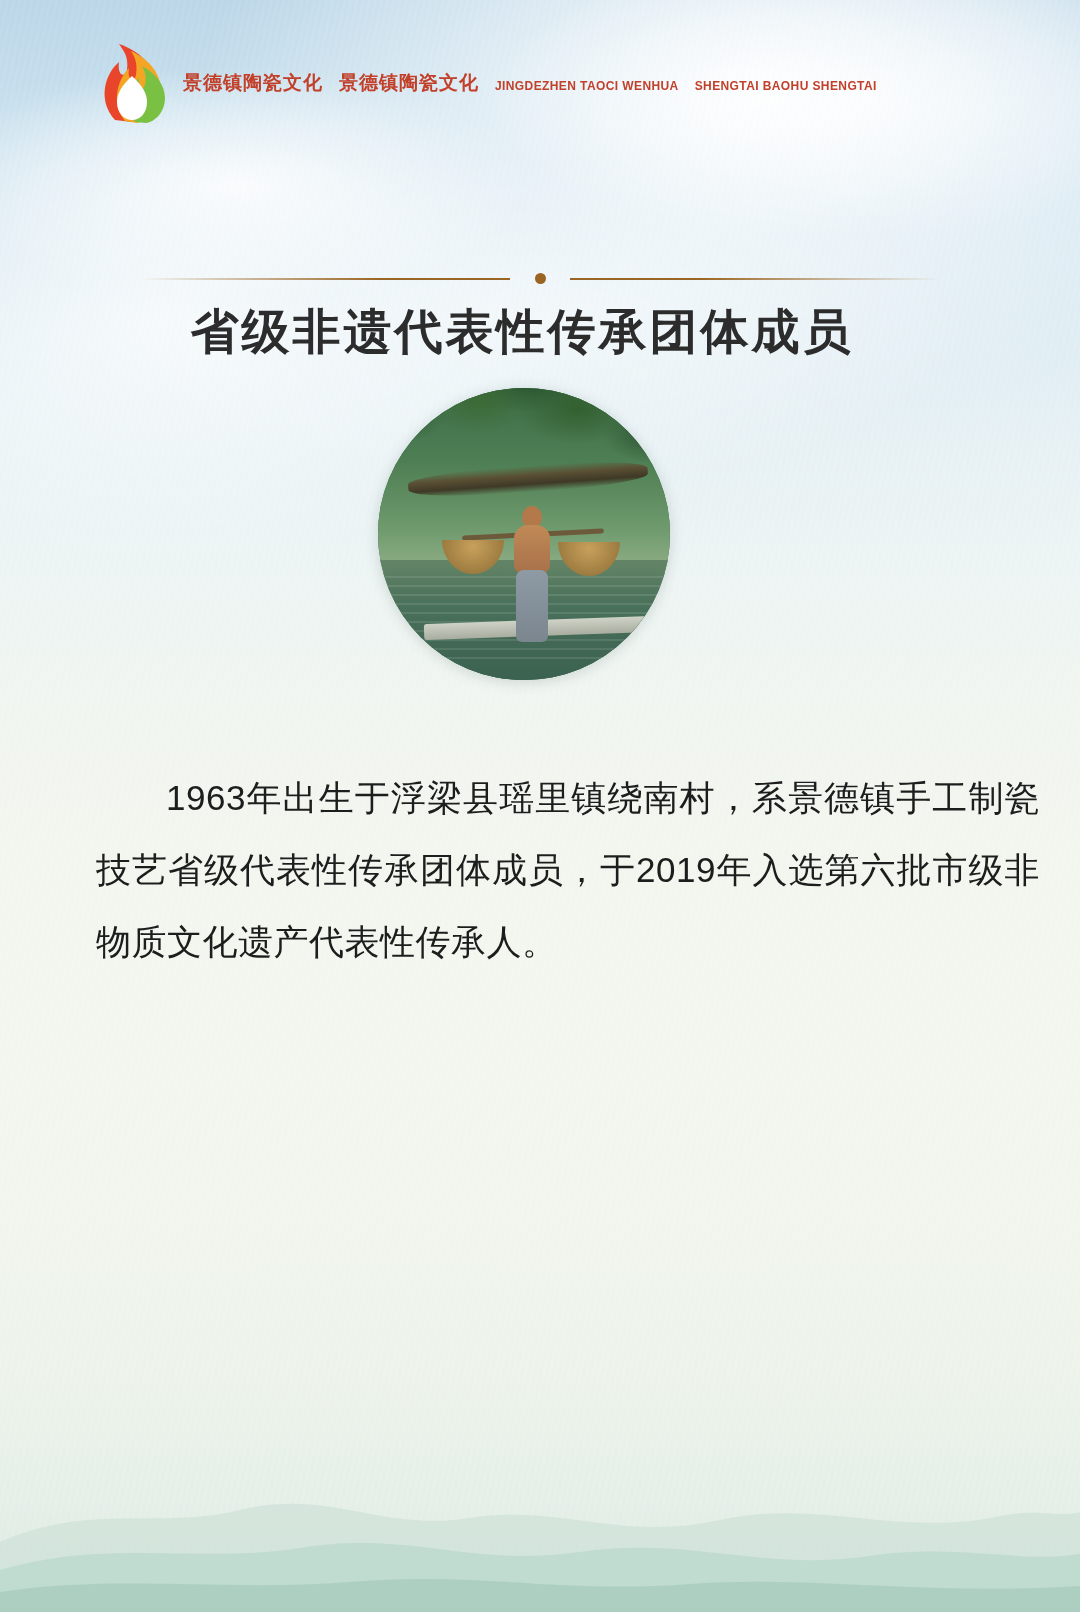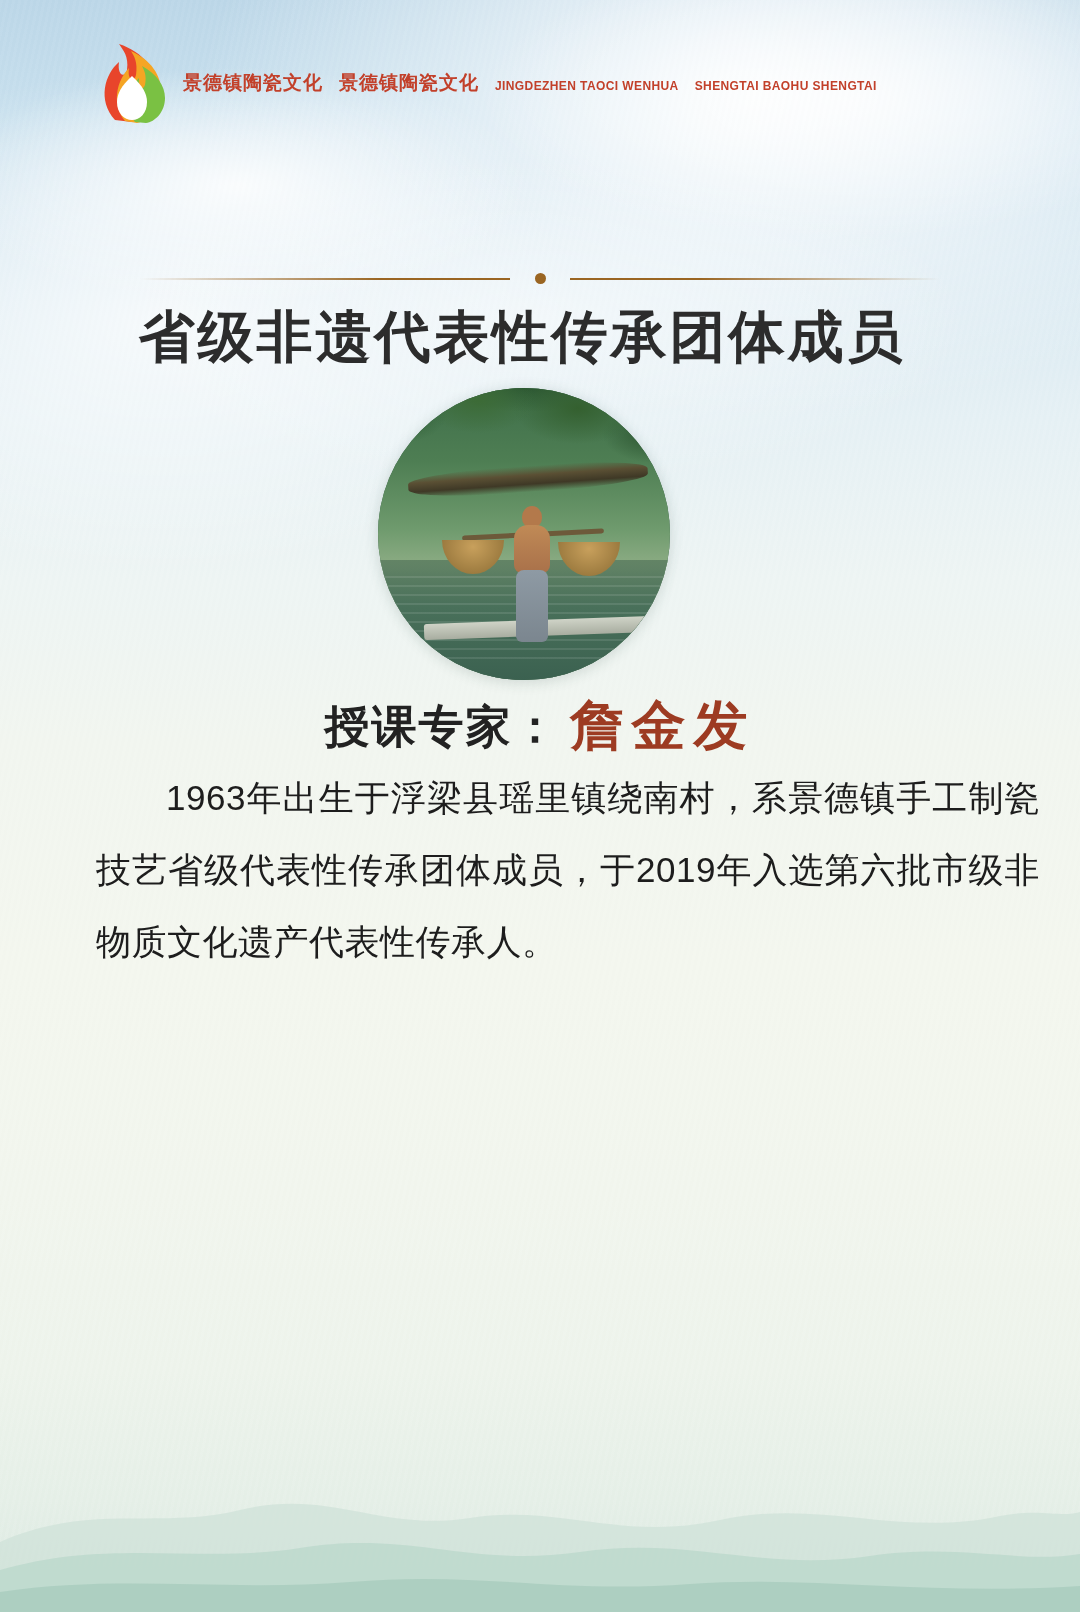--- a/index.html
+++ b/index.html
@@ -129,21 +129,21 @@
     background: #9a6522;
   }
   .subheadline {
     position: absolute;
     top: 300px;
     left: 0;
     width: 1044px;
     text-align: center;
     font-family: "DejaVu Serif", "Liberation Serif", serif;
     font-weight: bold;
-    font-size: 56px;
+    font-size: 48px;
     letter-spacing: 3px;
     color: #2c2c2c;
     white-space: nowrap;
   }
 
   
   .portrait {
     position: absolute;
     left: 378px;
     top: 388px;
@@ -299,23 +299,20 @@
         <div class="p-pole"></div>
         <div class="p-basket l"></div>
         <div class="p-basket r"></div>
         <div class="p-head"></div>
         <div class="p-torso"></div>
         <div class="p-legs"></div>
       </div>
     </div>
   </div>
 
-  <div class="expert-line">
-    <span class="expert-label">授课专家：</span><span class="expert-name">詹金发</span>
-  </div>
 
   <div class="body-text">
     <p>1963年出生于浮梁县瑶里镇绕南村，系景德镇手工制瓷技艺省级代表性传承团体成员，于2019年入选第六批市级非物质文化遗产代表性传承人。</p>
   </div>
 
   <div class="bottom-art">
     <svg width="1080" height="220" viewBox="0 0 1080 220" xmlns="http://www.w3.org/2000/svg">
       <path d="M0 150 C 90 110, 160 138, 240 118 C 330 96, 380 140, 470 126 C 560 112, 620 150, 720 128 C 820 106, 900 146, 1000 124 C 1040 116, 1062 126, 1080 120 L1080 220 L0 220 Z" fill="#cfe2d8" opacity="0.75"></path>
       <path d="M0 178 C 110 146, 200 172, 300 156 C 410 138, 470 176, 580 160 C 690 144, 760 180, 870 164 C 960 151, 1020 172, 1080 162 L1080 220 L0 220 Z" fill="#bcd8cc" opacity="0.8"></path>
       <path d="M0 200 C 120 182, 230 200, 350 190 C 480 179, 560 202, 690 192 C 810 183, 930 204, 1080 194 L1080 220 L0 220 Z" fill="#a9cdbe" opacity="0.85"></path>

